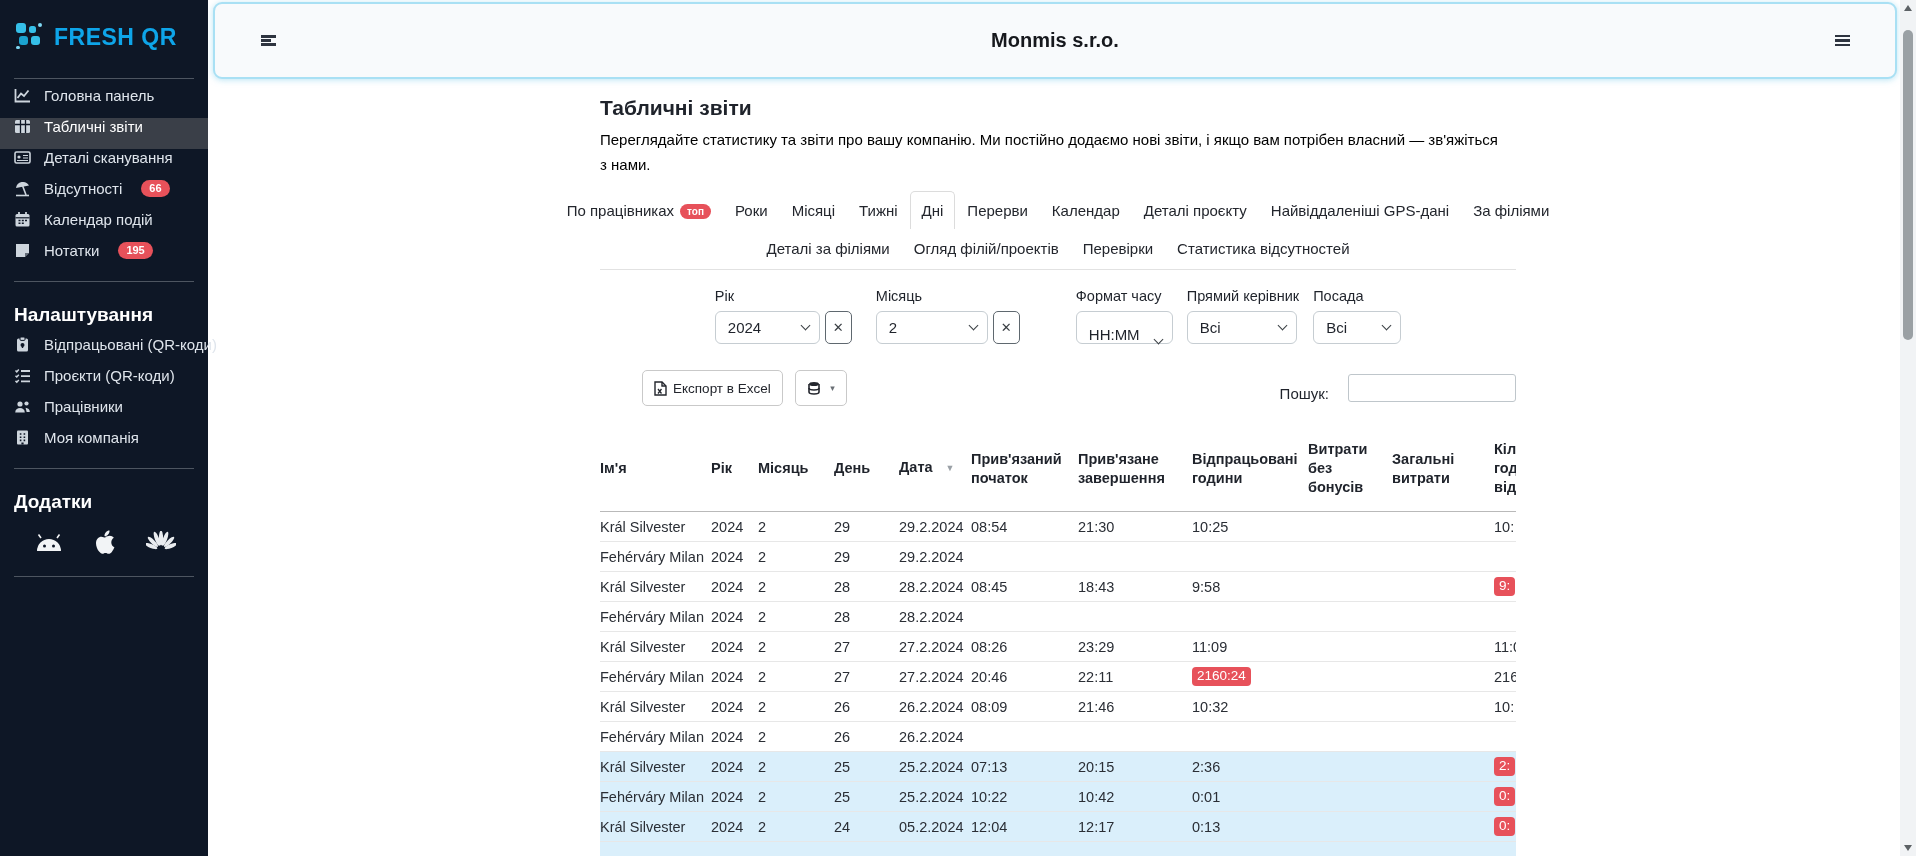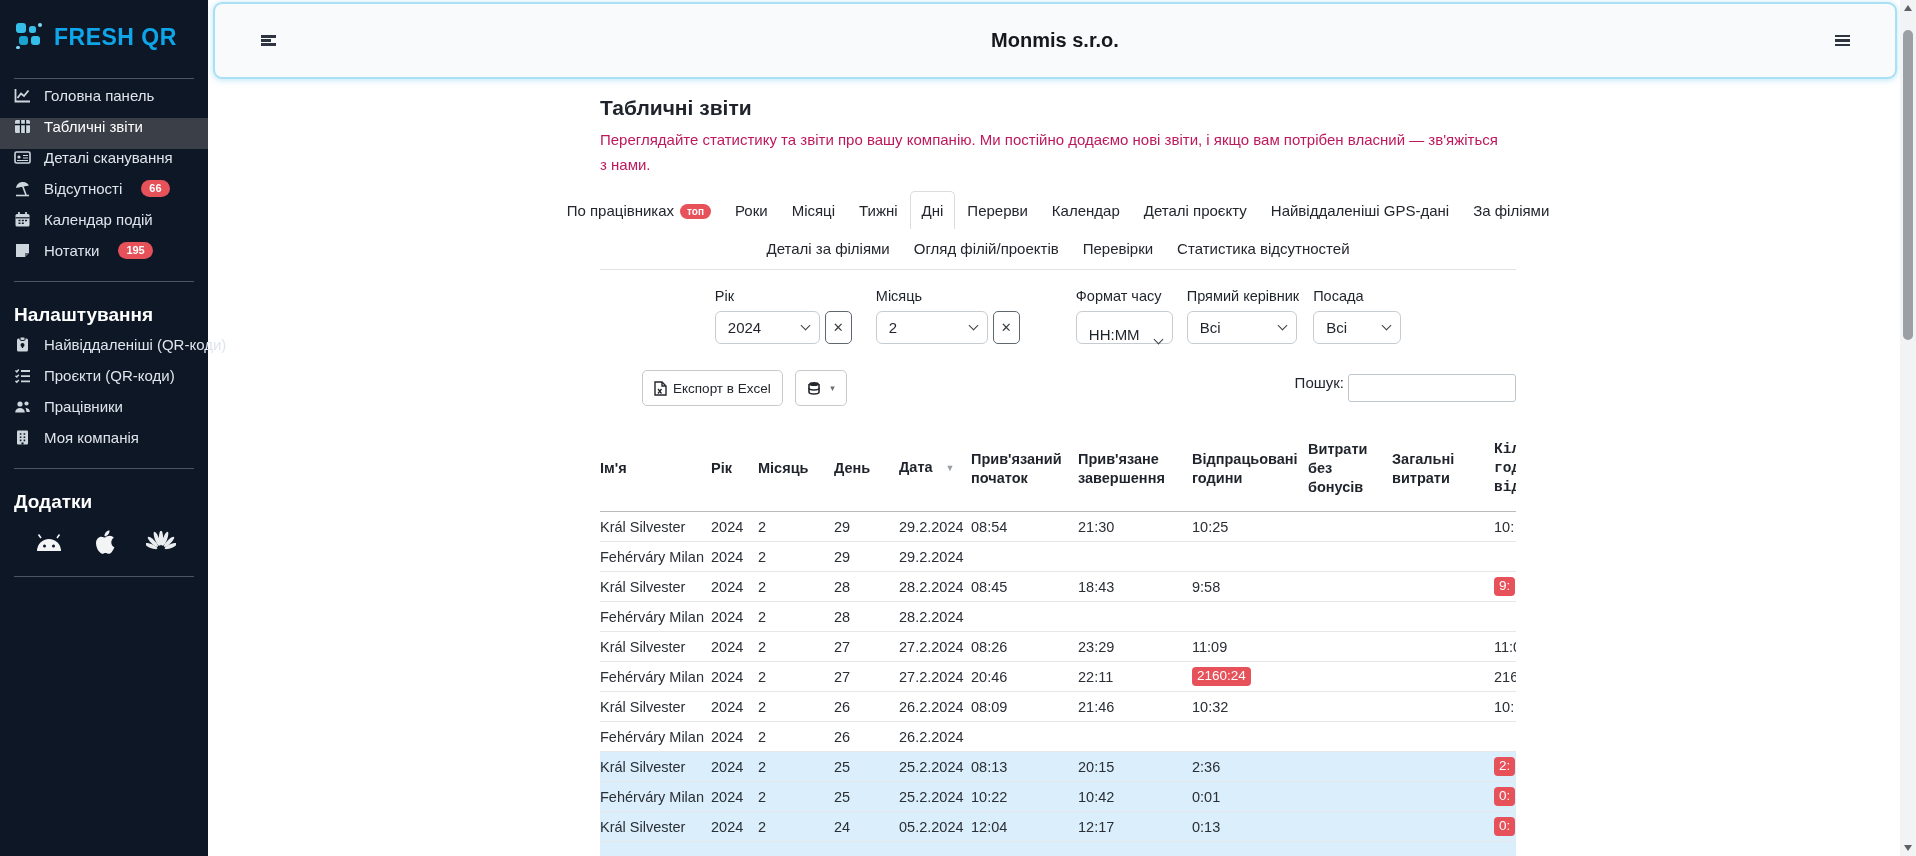--- a/index.html
+++ b/index.html
@@ -37,21 +37,21 @@
   .icon-btn { width:26px; height:26px; display:flex; align-items:center; justify-content:center;
               cursor:pointer; z-index:2; }
   .menu-unfold span { display:block; height:2.6px; background:#2e3440; margin:1.7px 0; }
   .menu-unfold .l1{width:15px;} .menu-unfold .l2{width:10px;} .menu-unfold .l3{width:15px;}
   .menu-unfold { display:block; }
   .hamburger span { display:block; width:15px; height:2.4px; background:#2e3440; margin:2.2px 0; }
 
   .container { width:916px; margin:17px auto 0 auto; position:relative; left:4px; }
 
   .page-title { font-size:21px; font-weight:600; color:#1f232b; }
-  .page-sub { margin-top:7px; font-size:15px; line-height:25px; color:#be185d; max-width:900px; }
+  .page-sub { margin-top:7px; font-size:15px; line-height:25px; color:#000000; max-width:900px; }
 
   
   .tabs-block { margin-top:14px; border-bottom:1px solid #e2e2e2; padding-bottom:2px; }
   .tabs-row { display:flex; justify-content:center; flex-wrap:nowrap; }
   .tab { font-size:15px; color:#23262d; padding:10px 11px; cursor:pointer; white-space:nowrap;
          border:1px solid transparent; border-bottom:none; border-radius:5px 5px 0 0; }
   .tab.active { background:#fff; border-color:#dcdcdc; }
   .tab .pill-badge { font-size:10px; padding:2px 7px; position:relative; top:-1px; }
 
   
@@ -71,21 +71,21 @@
                color:#3a3f44; font-size:13px; display:flex; align-items:center; justify-content:center;
                cursor:pointer; }
 
   
   .toolbar { margin-top:26px; display:flex; align-items:center; justify-content:space-between;padding-left:42px; }
   .btn { border:1px solid #c9c9c9; border-radius:5px; background:#fff; color:#23262d;
          height:36px; display:inline-flex; align-items:center; gap:6px; padding:0 11px;
          font-size:13.5px; cursor:pointer; }
   .btn + .btn { margin-left:8px; }
   .btn .caret { font-size:9px; color:#6a6f75; margin-left:3px; }
-  .search-wrap { display:flex; align-items:flex-start; gap:4px; font-size:15px; color:#1f232b; }
+  .search-wrap { display:flex; align-items:flex-end; gap:19px; font-size:15px; color:#1f232b; }
   .search-input { width:168px; height:28px; border:1px solid #bfc6cb; border-radius:3px; padding:0 8px;
                   font-size:14px; font-family:"Liberation Sans", sans-serif; }
 
   
   .table-clip { margin-top:20px; width:916px; overflow:hidden; }
   table.report { border-collapse:collapse; table-layout:fixed; width:1054px; }
   .report th { font-size:14.5px; font-weight:bold; color:#1f232b; text-align:left;
                vertical-align:middle; padding:14px 14px 14px 0; line-height:19px;
                border-bottom:1px solid #b9b9b9; cursor:pointer; }
   .report td { font-size:14.5px; color:#2a2e35; padding:0 12px 0 0; height:30px;
@@ -194,21 +194,21 @@
   <div id="nav-settings">
       <div class="side-item">
         <span class="s-icon">
           <svg viewBox="0 0 17 17">
             <rect x="3" y="2.5" width="11" height="13" rx="1.5" fill="currentColor"></rect>
             <rect x="6" y="1" width="5" height="3.4" rx="1" fill="currentColor" stroke="#0e1726" stroke-width="1"></rect>
             <circle cx="8.5" cy="9" r="2" fill="#0e1726"></circle>
             <path d="M8.5 9v3" stroke="#0e1726" stroke-width="1.4"></path>
           </svg>
         </span>
-        <span>Найвіддаленіші (QR-коди)</span>
+        <span>Відпрацьовані (QR-коди)</span>
       </div>
       <div class="side-item">
         <span class="s-icon">
           <svg viewBox="0 0 17 17">
             <path d="M1.5 3.5l1.3 1.3 2-2.2 M1.5 8.7l1.3 1.3 2-2.2 M1.5 13.9l1.3 1.3 2-2.2" fill="none" stroke="currentColor" stroke-width="1.5"></path>
             <path d="M7 4h9 M7 9.2h9 M7 14.4h9" stroke="currentColor" stroke-width="1.8"></path>
           </svg>
         </span>
         <span>Проєкти (QR-коди)</span>
       </div>
@@ -421,21 +421,21 @@
               <th><span>Ім'я</span></th>
               <th><span>Рік</span></th>
               <th><span>Місяць</span></th>
               <th><span>День</span></th>
               <th><span>Дата</span><span class="sort-ind">▼</span></th>
               <th><span>Прив'язаний початок</span></th>
               <th><span>Прив'язане завершення</span></th>
               <th><span>Відпрацьовані години</span></th>
               <th><span>Витрати без бонусів</span></th>
               <th><span>Загальні витрати</span></th>
-              <th><span class="hdr-narrow" style="display: inline-block; white-space: normal; font-family: Liberation Mono, monospace;">Кіл год від</span></th>
+              <th><span class="hdr-narrow" style="display: inline-block; white-space: normal;">Кіл год від</span></th>
             </tr>
           </thead>
         <tbody id="tbody">
             <tr class="first ">
               <td>Král Silvester</td>
               <td>2024</td>
               <td>2</td>
               <td>29</td>
               <td>29.2.2024</td>
               <td>08:54</td>
@@ -535,21 +535,21 @@
               <td></td>
               <td></td>
               <td></td>
             </tr>
             <tr class="weekend">
               <td>Král Silvester</td>
               <td>2024</td>
               <td>2</td>
               <td>25</td>
               <td>25.2.2024</td>
-              <td>08:13</td>
+              <td>07:13</td>
               <td>20:15</td>
               <td>2:36</td>
               <td></td>
               <td></td>
               <td><span class="cell-badge">2:</span></td>
             </tr>
             <tr class="weekend">
               <td>Fehérváry Milan</td>
               <td>2024</td>
               <td>2</td>

